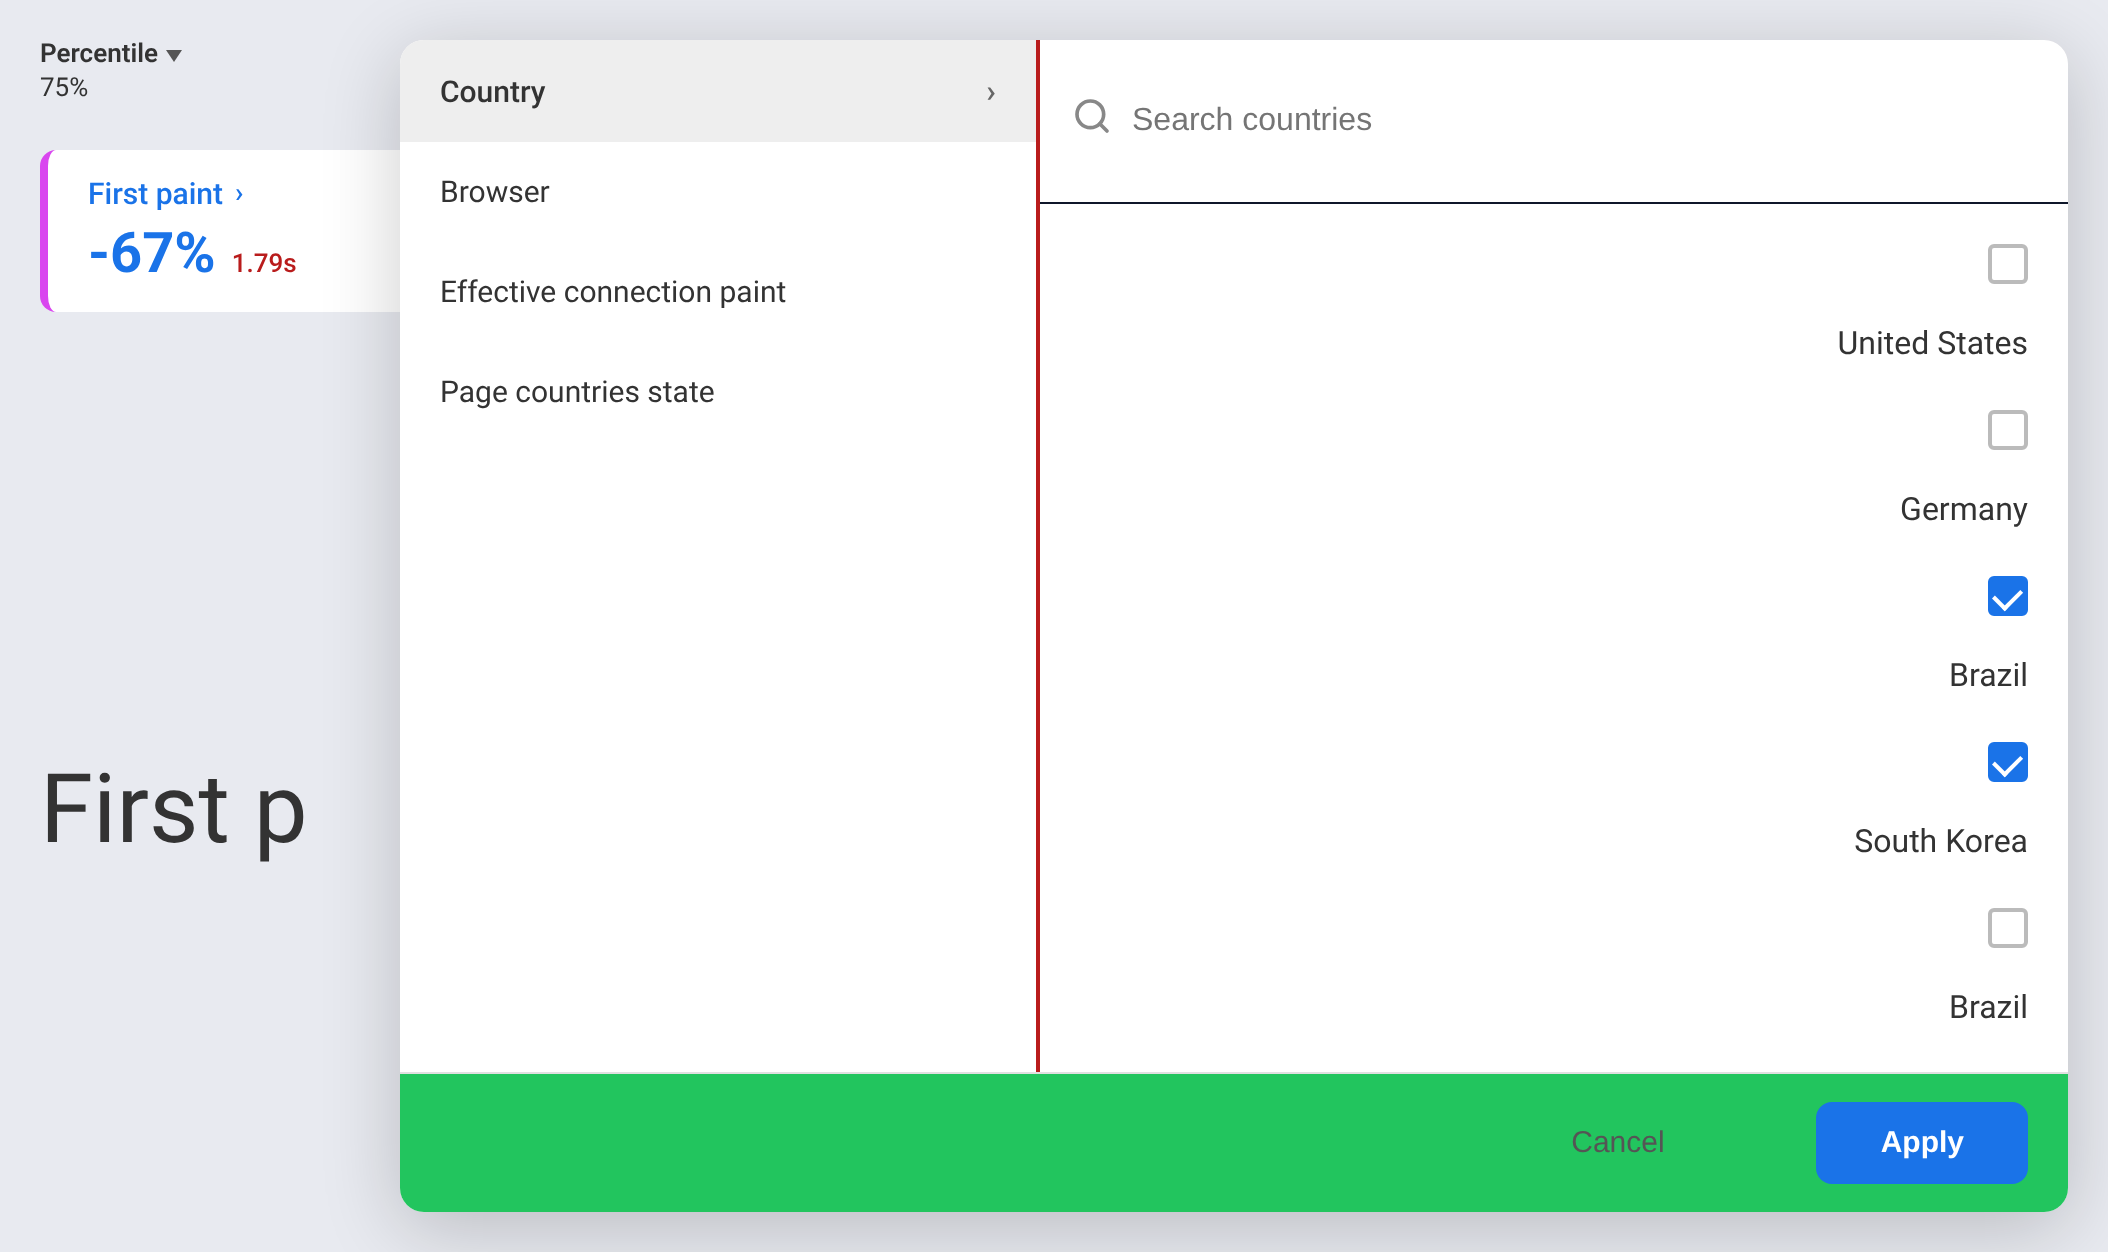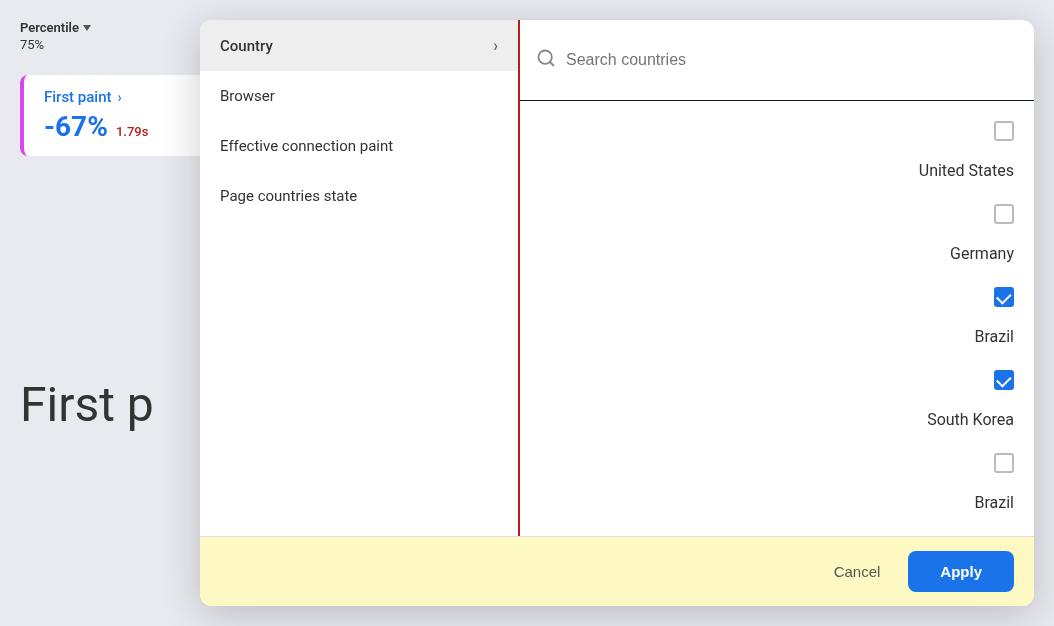--- a/index.html
+++ b/index.html
@@ -219,21 +219,21 @@
     }
 
     
     .modal-footer {
       border-top: 1px solid #e0e0e0;
       padding: 14px 20px;
       display: flex;
       justify-content: flex-end;
       align-items: center;
       gap: 12px;
-      background: #fef9c3;
+      background: #22c55e;
     }
 
     .btn-cancel {
       background: transparent;
       border: none;
       font-size: 15px;
       color: #555;
       cursor: pointer;
       padding: 10px 16px;
       border-radius: 6px;
@@ -242,20 +242,21 @@
 
     .btn-apply {
       background: #1a73e8;
       color: white;
       border: none;
       border-radius: 8px;
       font-size: 15px;
       font-weight: 600;
       padding: 12px 32px;
       cursor: pointer;
+      margin-left: 48px;
     }
   </style>
 </head>
 <body>
 
 <div class="bg-content">
   <div class="percentile-label">
     <span>Percentile</span>
     <span class="chevron-down"></span>
   </div>

